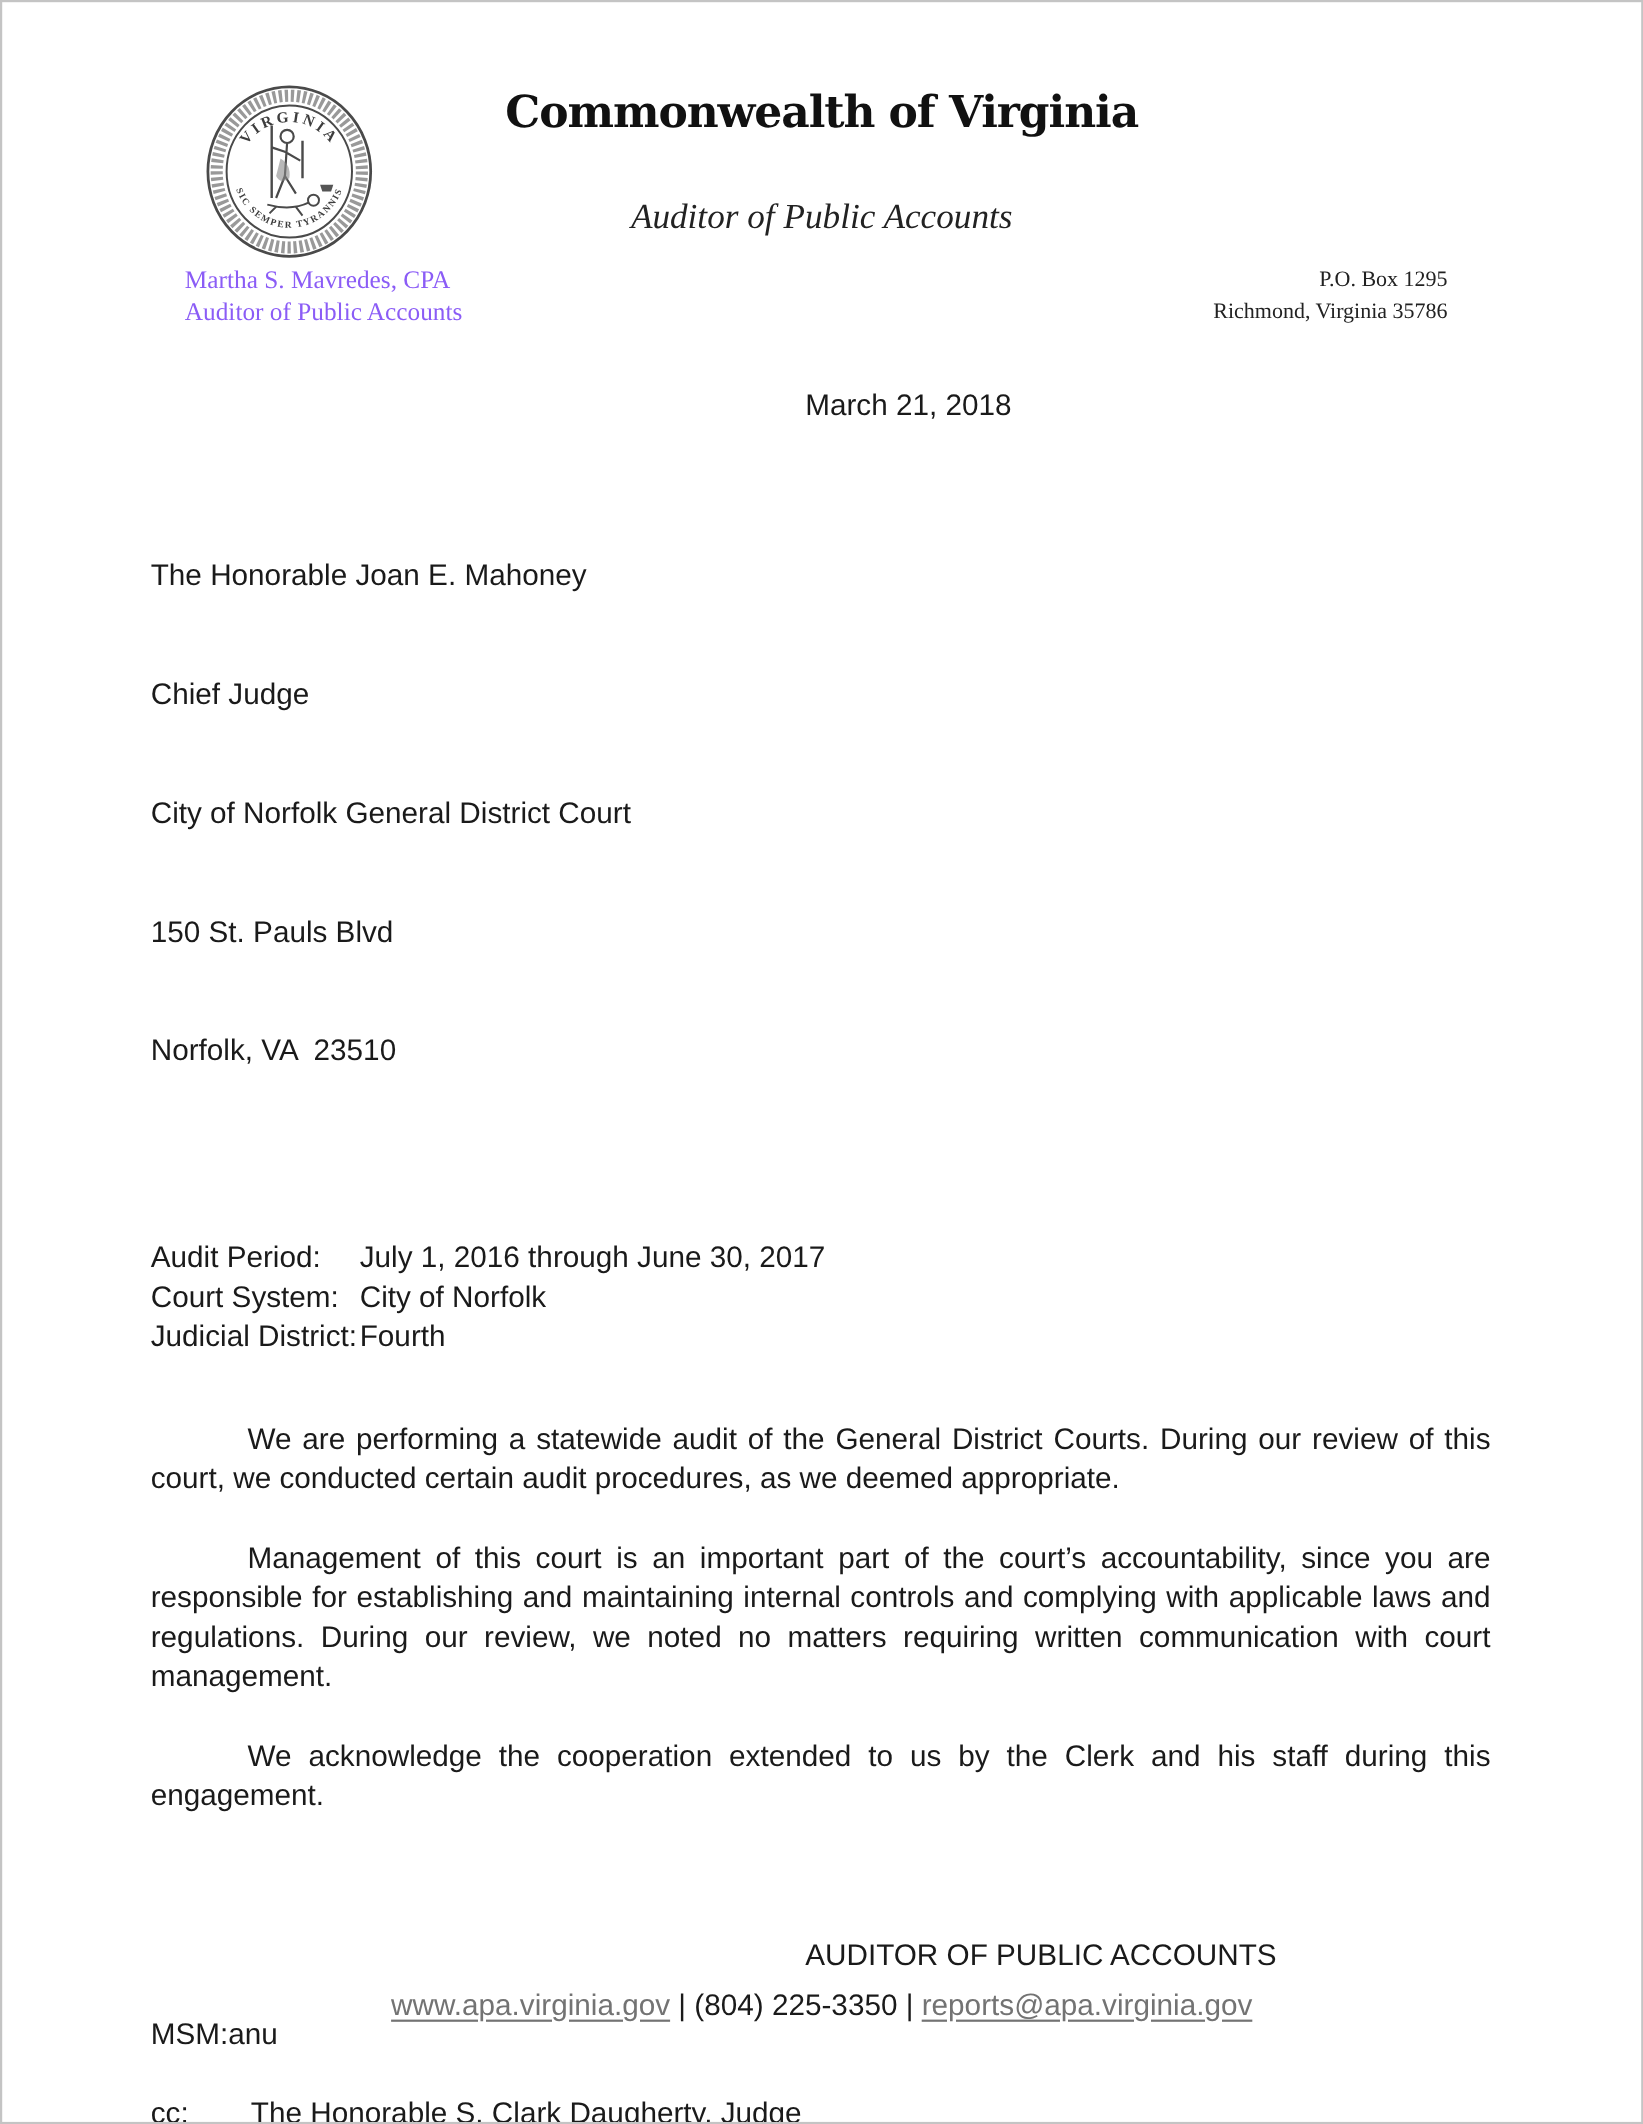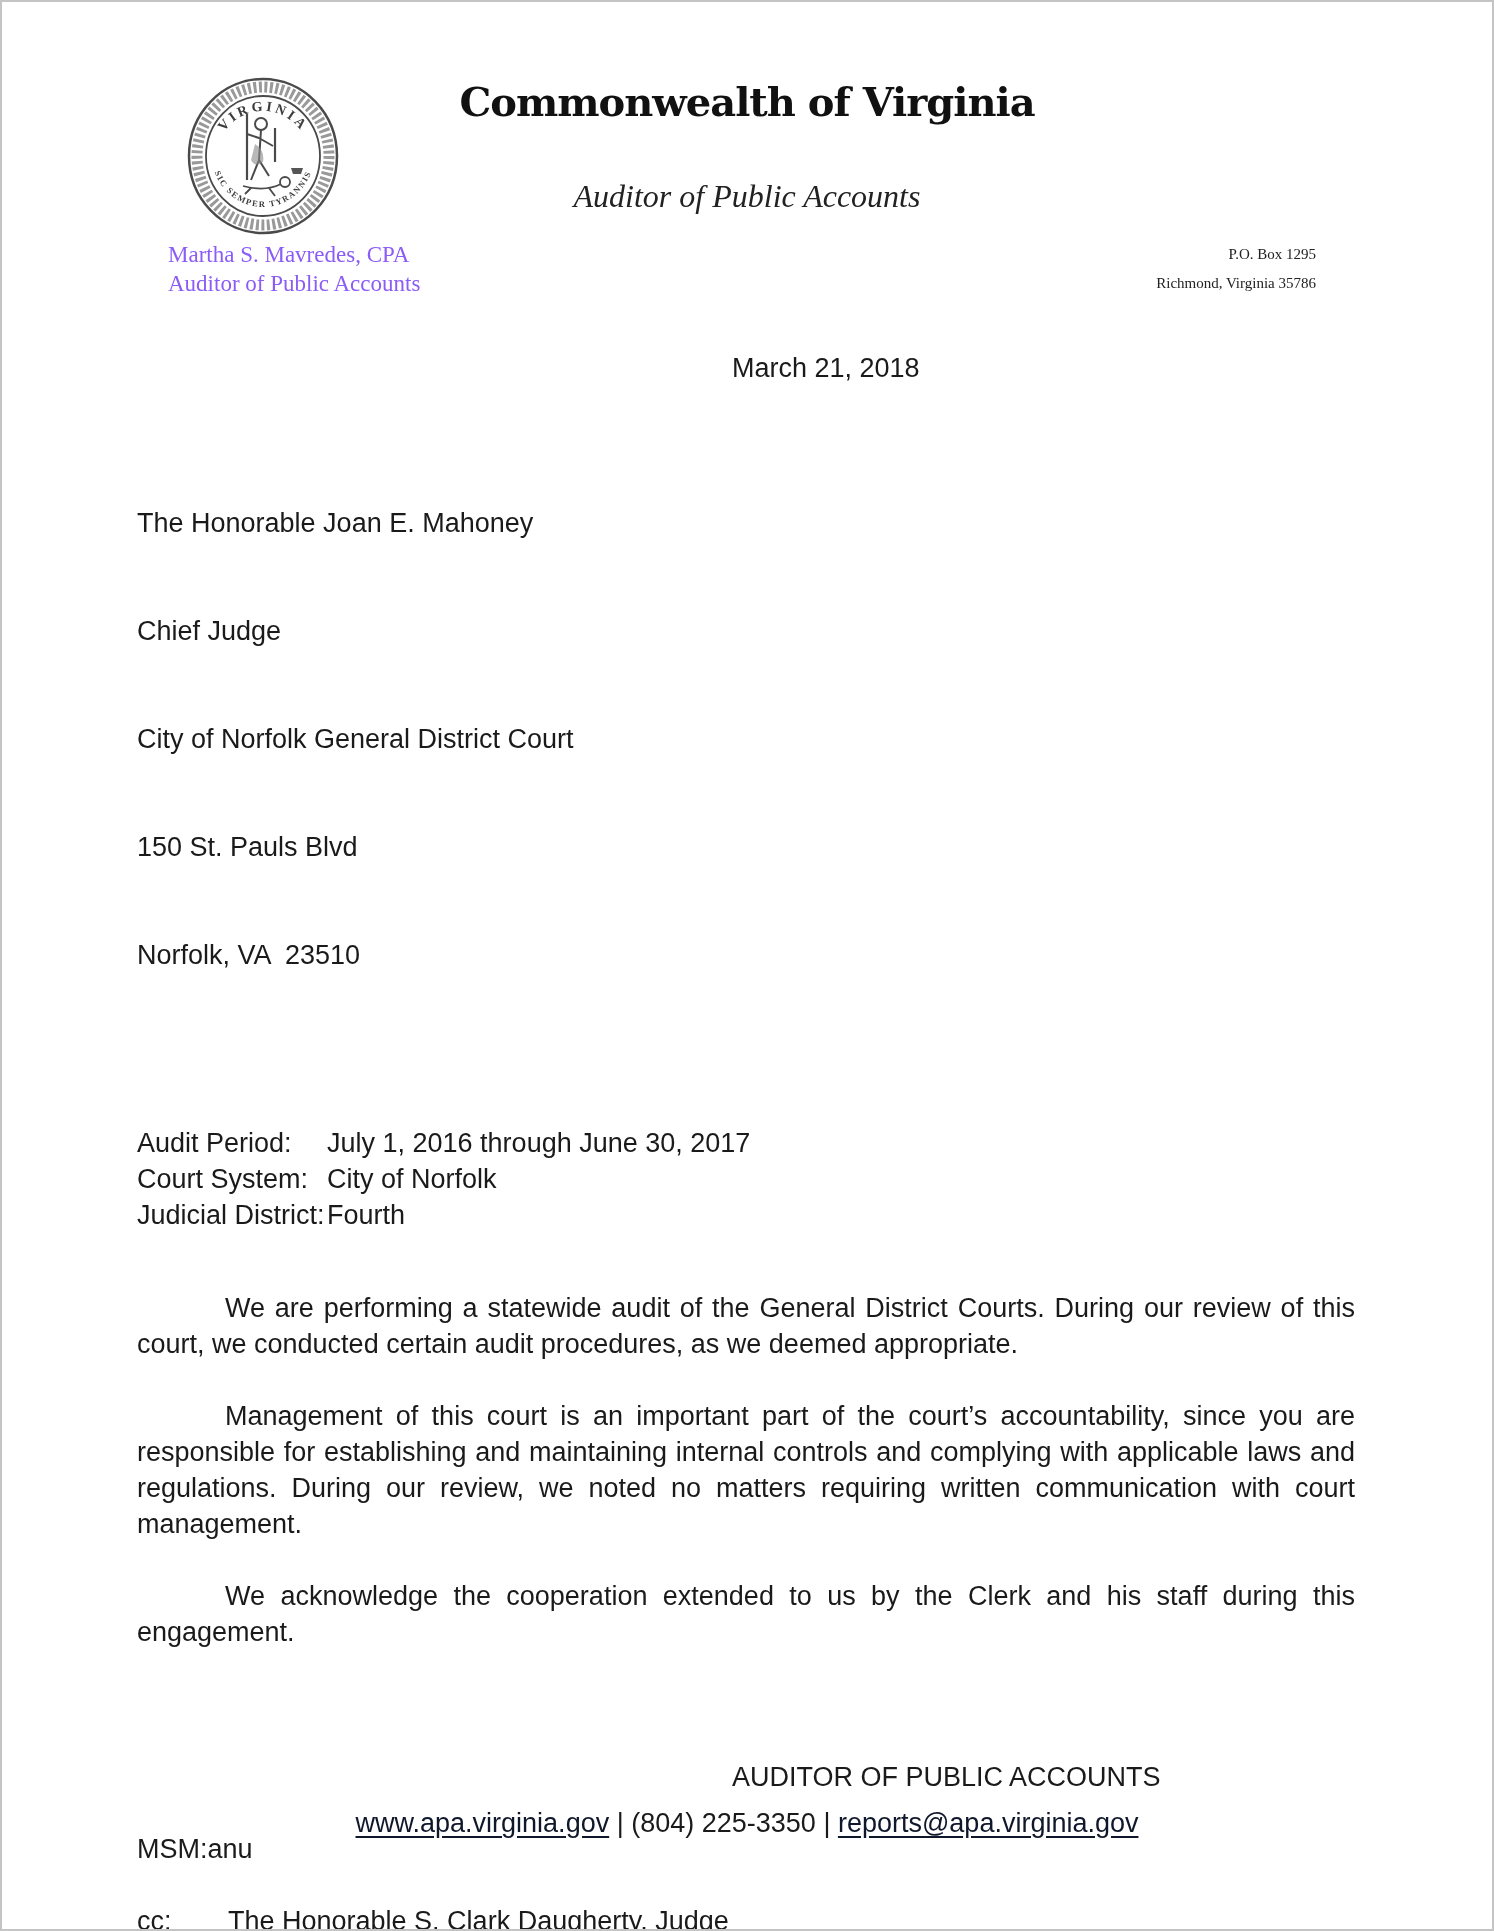--- a/index.html
+++ b/index.html
@@ -42,21 +42,21 @@
   .official-block {
     position: absolute; left: 166px; top: 238px;
     font-family: "Liberation Serif", serif;
     font-size: 23px; line-height: 29px;
     color: #8b5cf6;
   }
   .pobox-block {
     position: absolute; right: 176px; top: 238px;
     text-align: right;
     font-family: "Liberation Serif", serif;
-    font-size: 15px; line-height: 29px;
+    font-size: 20px; line-height: 29px;
     color: #222222;
   }
   
   .letter {
     padding: 0 137px 0 135px;
     font-size: 27px; line-height: 36px;
     color: #1a1a1a;
   }
   .date-line { margin-left: 595px; margin-top: 36px; }
   .recipient { margin-top: 47px; white-space: pre-wrap; }
@@ -74,21 +74,21 @@
   .reference { margin-top: 36px; }
   .cc-block { margin-top: 36px; display: flex; }
   .cc-label { width: 91px; flex: 0 0 91px; }
   
   .footer {
     position: absolute; left: 0; right: 0; top: 1806px;
     text-align: center;
     font-size: 27px;
   }
   .footer a {
-    color: #0f172a;
+    color: #737373;
     text-decoration: underline;
     text-underline-offset: 4px;
   }
   .footer .sep { color: #1a1a1a; }
   .seal-line { stroke: #4a4a4a; fill: none; }
 </style>
 </head>
 <body>
 
 <div class="page">

